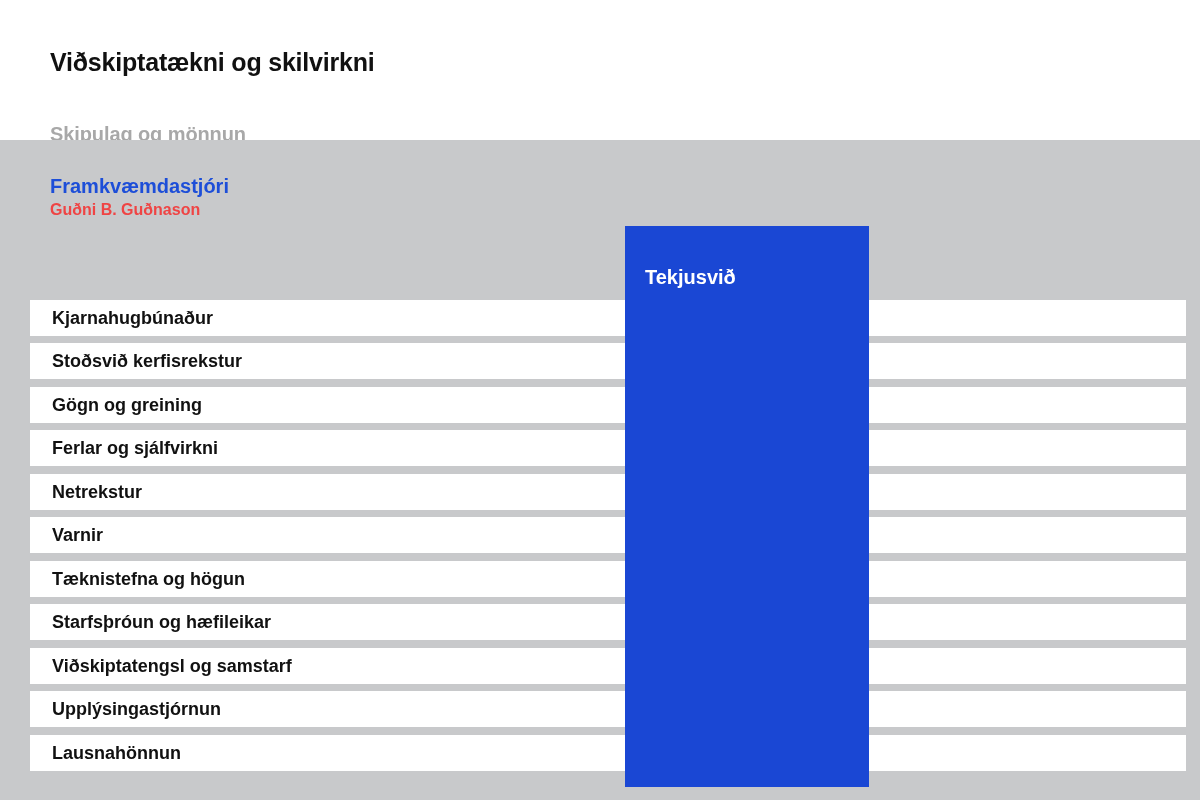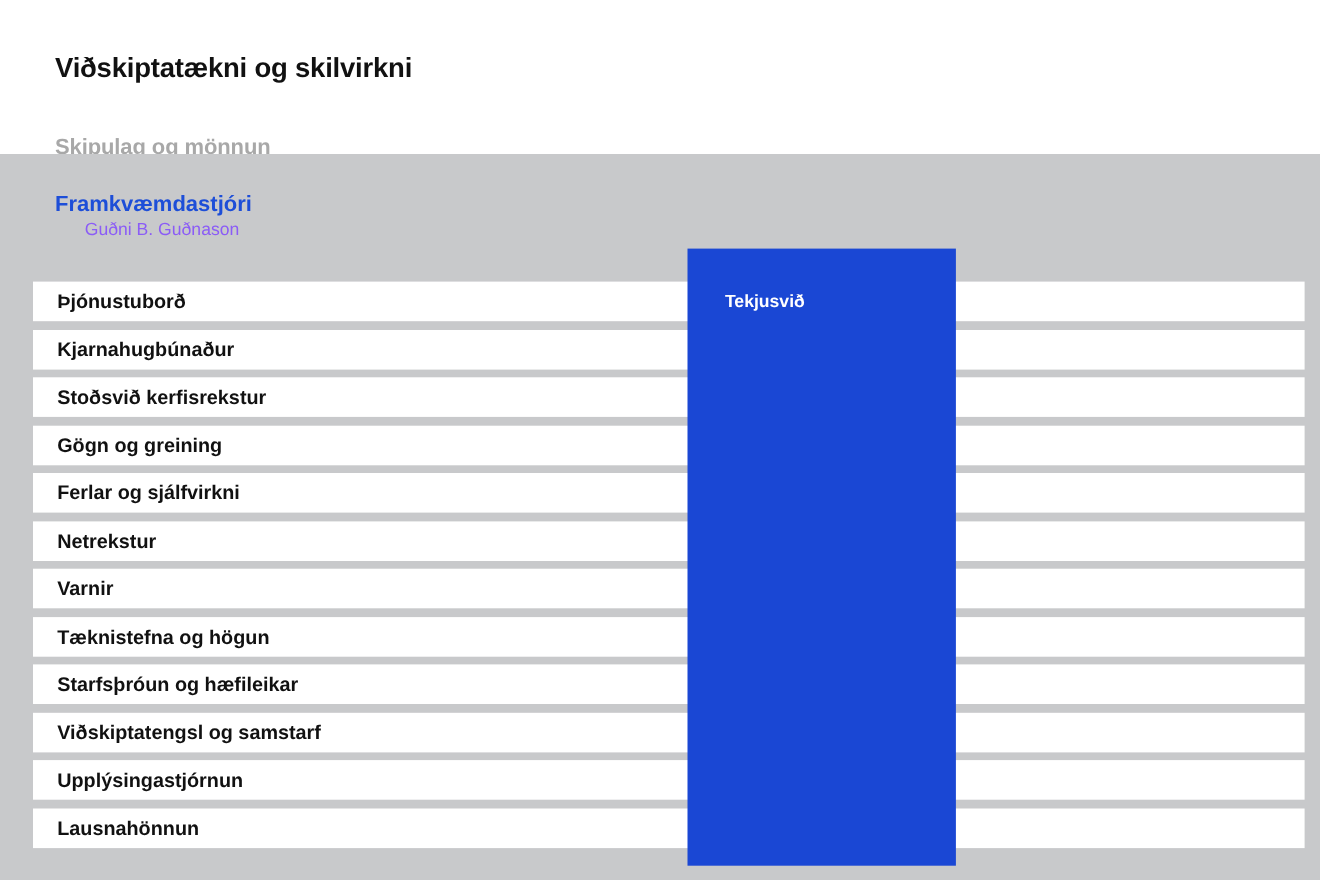--- a/index.html
+++ b/index.html
@@ -70,25 +70,24 @@
   }
   .leader-role {
     font-size: 20px;
     font-weight: bold;
     color: #1d4ed8;
     line-height: 26px;
     white-space: nowrap;
   }
   .leader-name {
     font-size: 16px;
-    font-weight: normal;
-    color: #8b5cf6;
+    font-weight: bold;
+    color: #ef4444;
     line-height: 22px;
     white-space: nowrap;
-    margin-left: 27px;
   }
 
   
   .rows-layer {
     position: absolute;
     left: 0;
     top: 0;
     width: 1200px;
     height: 800px;
   }
@@ -113,23 +112,23 @@
 
   
   .division {
     position: absolute;
     top: 226px;
     height: 561px;
     background: #1a47d4;
   }
   .division-title {
     position: absolute;
-    left: 34px;
+    left: 20px;
     top: 40px;
-    font-size: 16px;
+    font-size: 20px;
     font-weight: bold;
     color: #ffffff;
     white-space: nowrap;
   }
   #division-0 { left: 625px; width: 244px; }
   #division-1 { left: 889px; width: 246px; }
 </style>
 </head>
 <body>
 
@@ -141,23 +140,20 @@
   </div>
 
   <div class="body-band"></div>
 
   <div class="leader">
     <div class="leader-role">Framkvæmdastjóri</div>
     <div class="leader-name">Guðni B. Guðnason</div>
   </div>
 
   <div class="rows-layer" id="rows-layer">
-      <div class="unit-row" style="top: 256px;">
-        <div class="unit-label">Þjónustuborð</div>
-      </div>
       <div class="unit-row" style="top: 299.5px;">
         <div class="unit-label">Kjarnahugbúnaður</div>
       </div>
       <div class="unit-row" style="top: 343px;">
         <div class="unit-label">Stoðsvið kerfisrekstur</div>
       </div>
       <div class="unit-row" style="top: 386.5px;">
         <div class="unit-label">Gögn og greining</div>
       </div>
       <div class="unit-row" style="top: 430px;">

